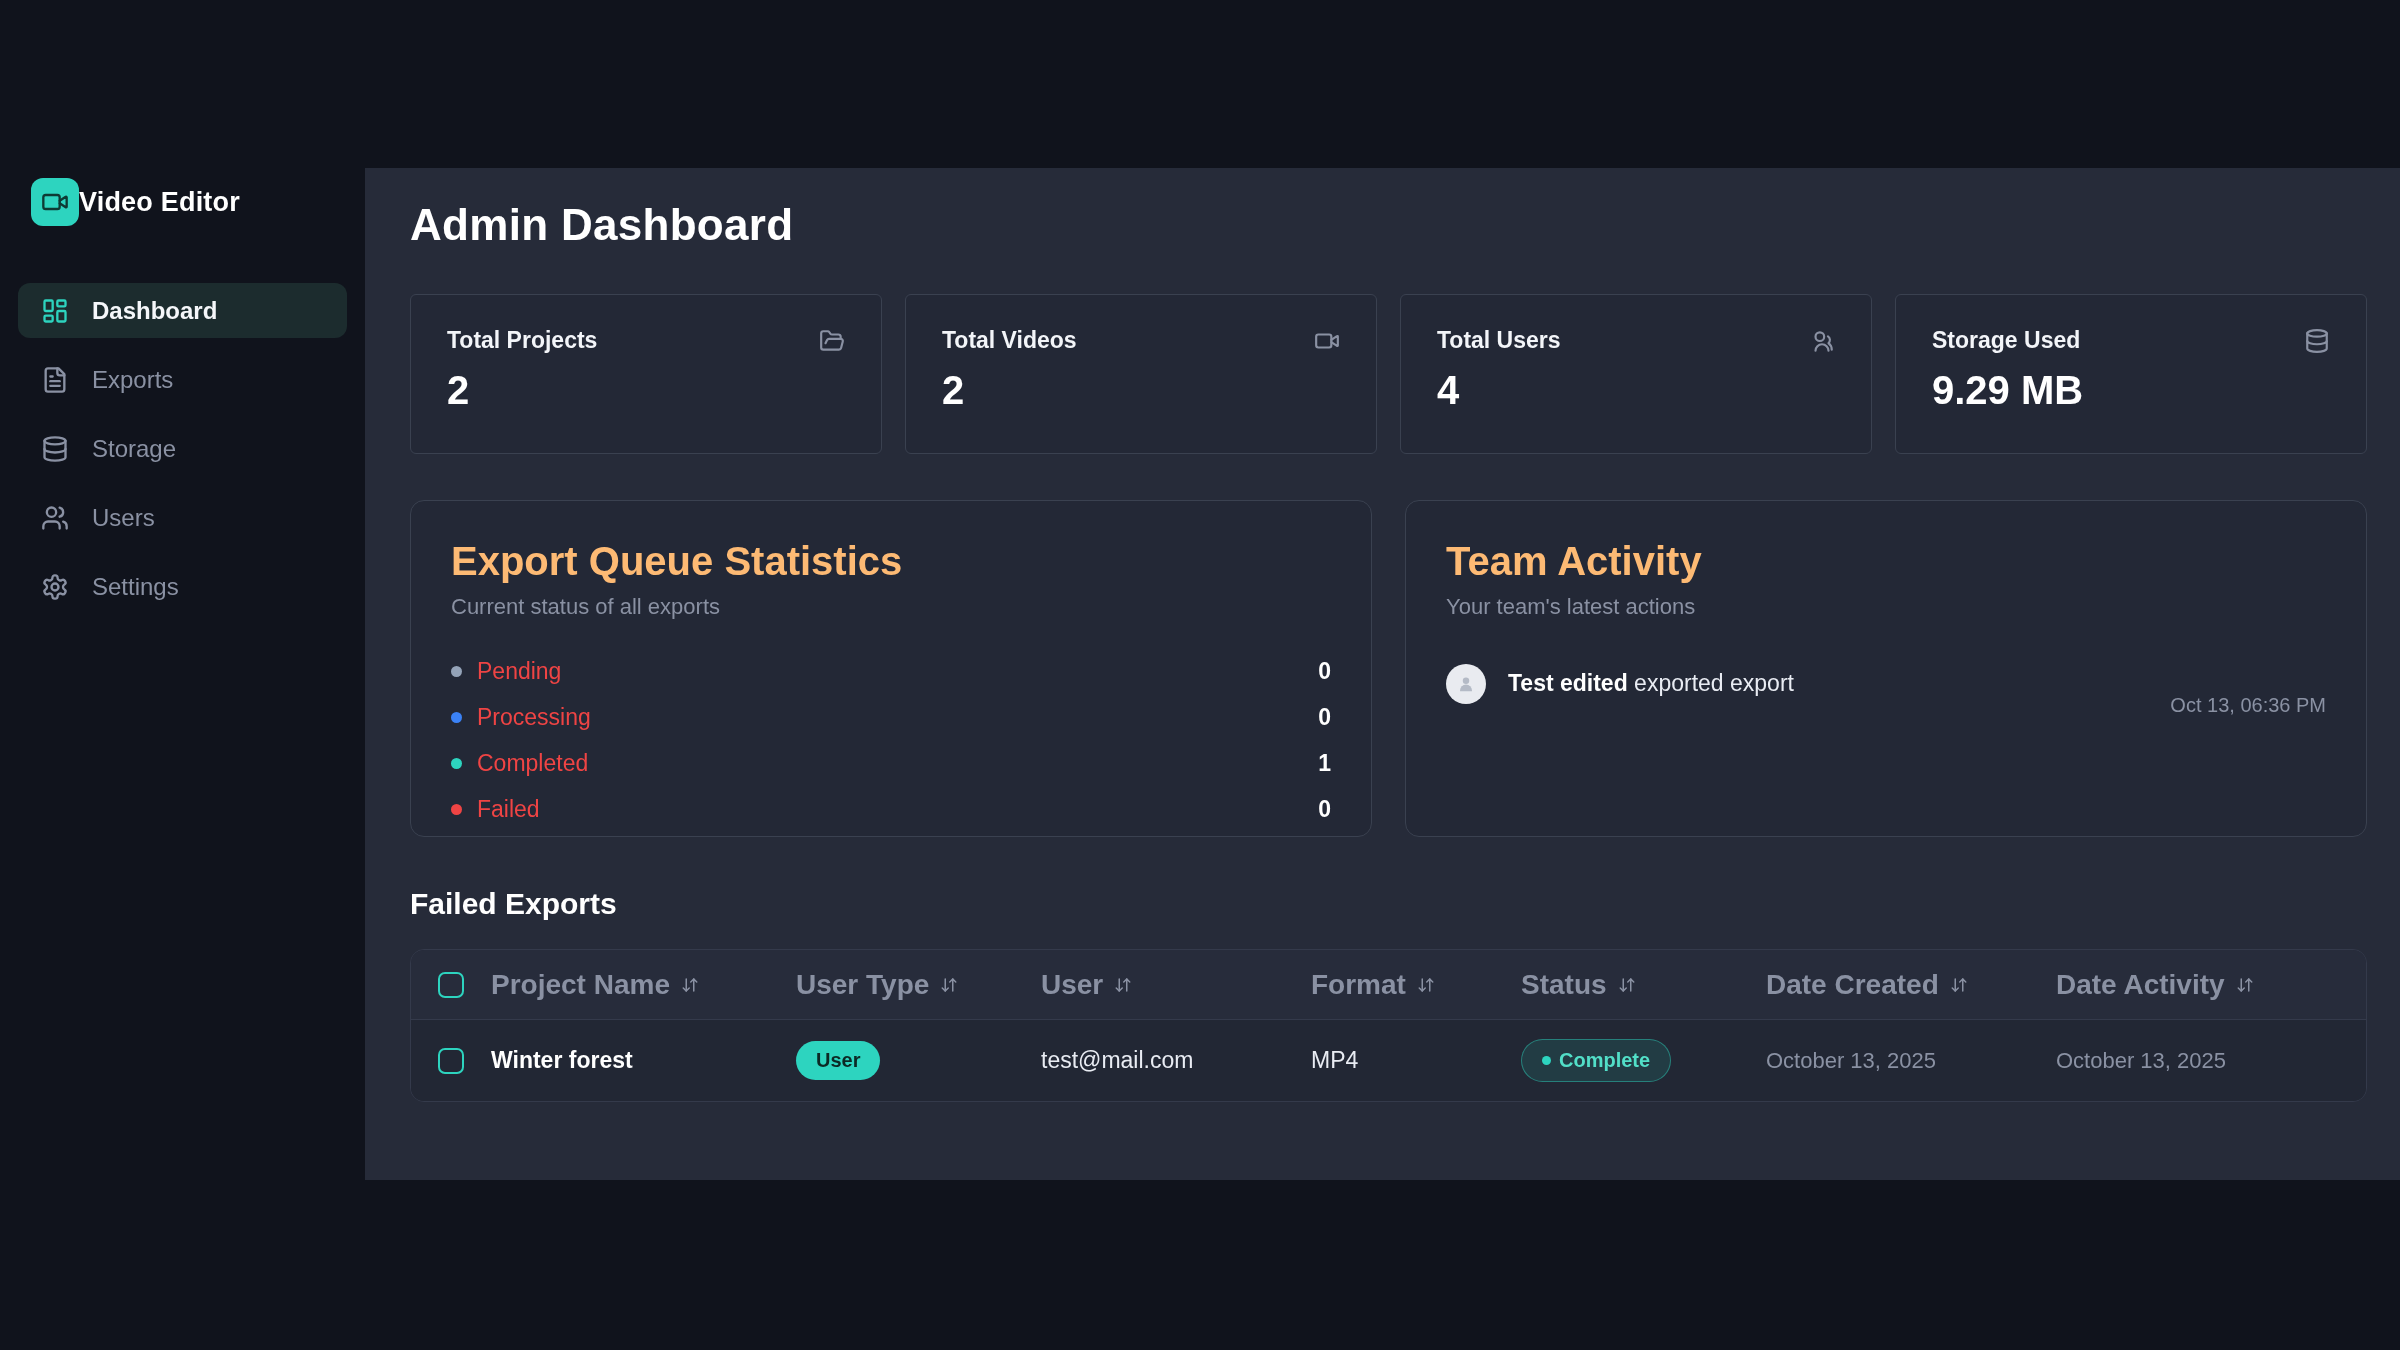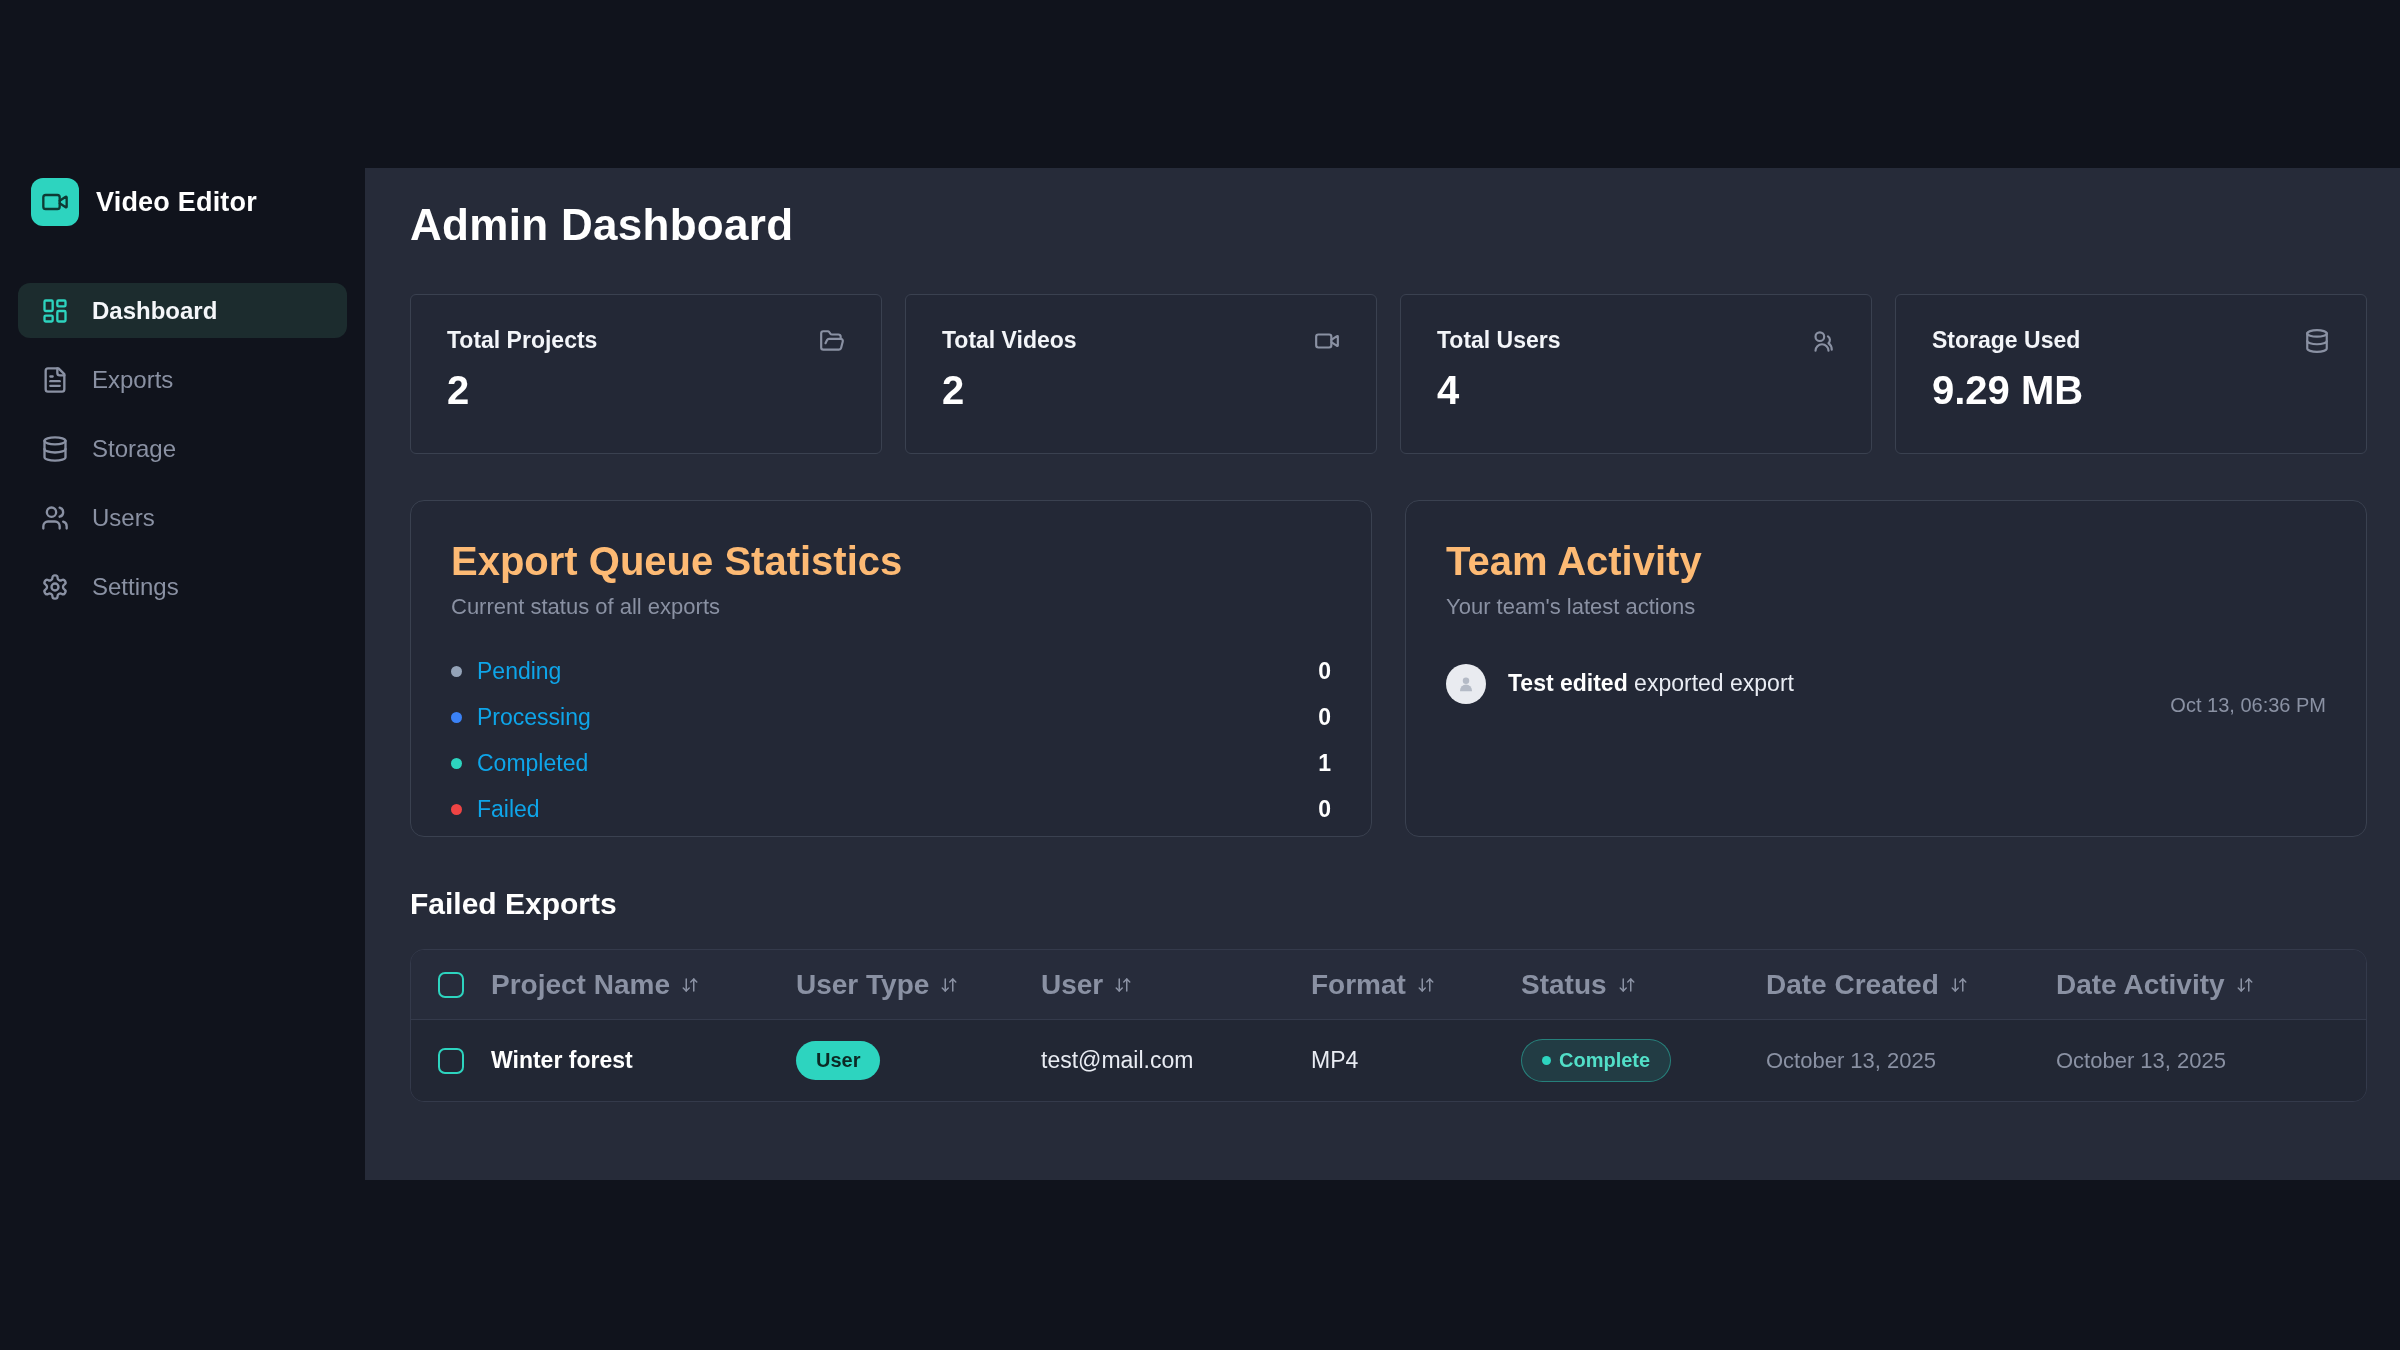--- a/index.html
+++ b/index.html
@@ -11,21 +11,21 @@
     overflow: hidden;
     color: #f3f5f9;
   }
   svg { display: block; }
 
   
   .sidebar {
     position: absolute; left: 0; top: 0; width: 365px; height: 100%;
     padding: 178px 18px 0 18px;
   }
-  .logo-row { display: flex; align-items: center; gap: 17px; padding-left: 13px; }
+  .logo-row { display: flex; align-items: center; padding-left: 13px; }
   .logo-box {
     width: 48px; height: 48px; border-radius: 12px;
     background: #2dd4bf; display: flex; align-items: center; justify-content: center;
   }
   .app-title { font-size: 27px; font-weight: 700; color: #ffffff; letter-spacing: .2px; }
 
   .nav { margin-top: 57px; display: flex; flex-direction: column; gap: 14px; }
   .nav-item {
     display: flex; align-items: center; gap: 23px;
     height: 55px; padding-left: 23px; border-radius: 12px;
@@ -67,21 +67,21 @@
   .panel-subtitle { margin-top: 10px; font-size: 22px; color: #8a91a3; }
 
   .queue-rows { margin-top: 28px; }
   .queue-row { display: flex; align-items: center; justify-content: space-between; height: 46px; }
   .queue-left { display: flex; align-items: center; gap: 15px; }
   .dot { width: 11px; height: 11px; border-radius: 50%; }
   .dot-pending { background: #94a3b8; }
   .dot-processing { background: #3b82f6; }
   .dot-completed { background: #2dd4bf; }
   .dot-failed { background: #ef4444; }
-  .queue-label { font-size: 23px; color: #0ea5e9; }
+  .queue-label { font-size: 23px; color: #ef4444; }
   .queue-value { font-size: 23px; font-weight: 700; color: #ffffff; }
 
   .activity-item { margin-top: 30px; display: flex; align-items: center; }
   .avatar {
     width: 40px; height: 40px; border-radius: 50%; background: #e9ebf0;
     display: flex; align-items: center; justify-content: center; flex: 0 0 auto;
   }
   .activity-text { margin-left: 22px; font-size: 23px; color: #e9ecf3; }
   .activity-actor { font-weight: 700; color: #ffffff; }
   .activity-time { margin-left: auto; font-size: 20px; color: #8a91a3; margin-top: 44px; }

